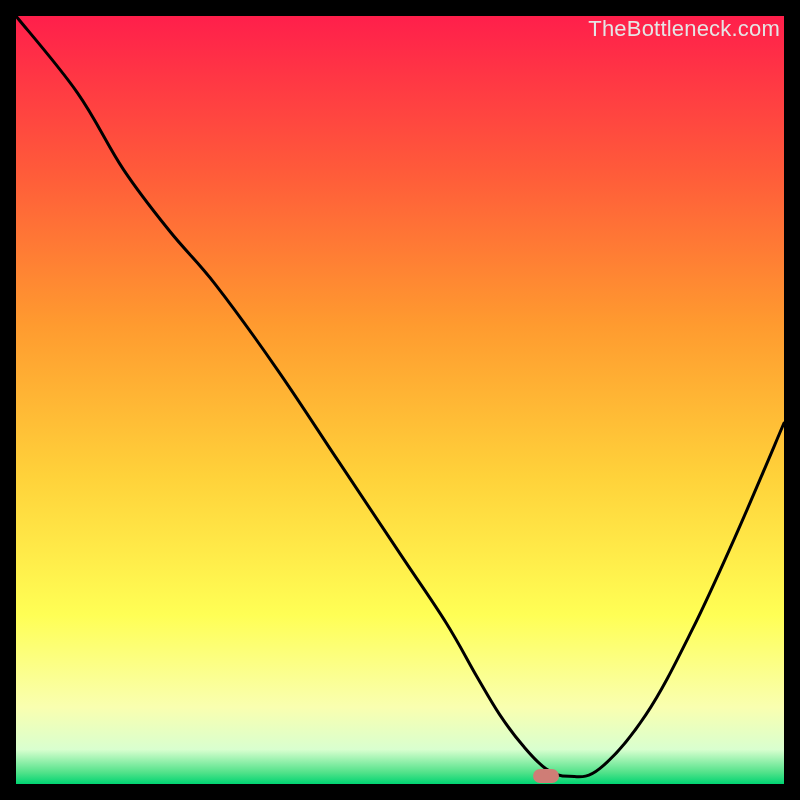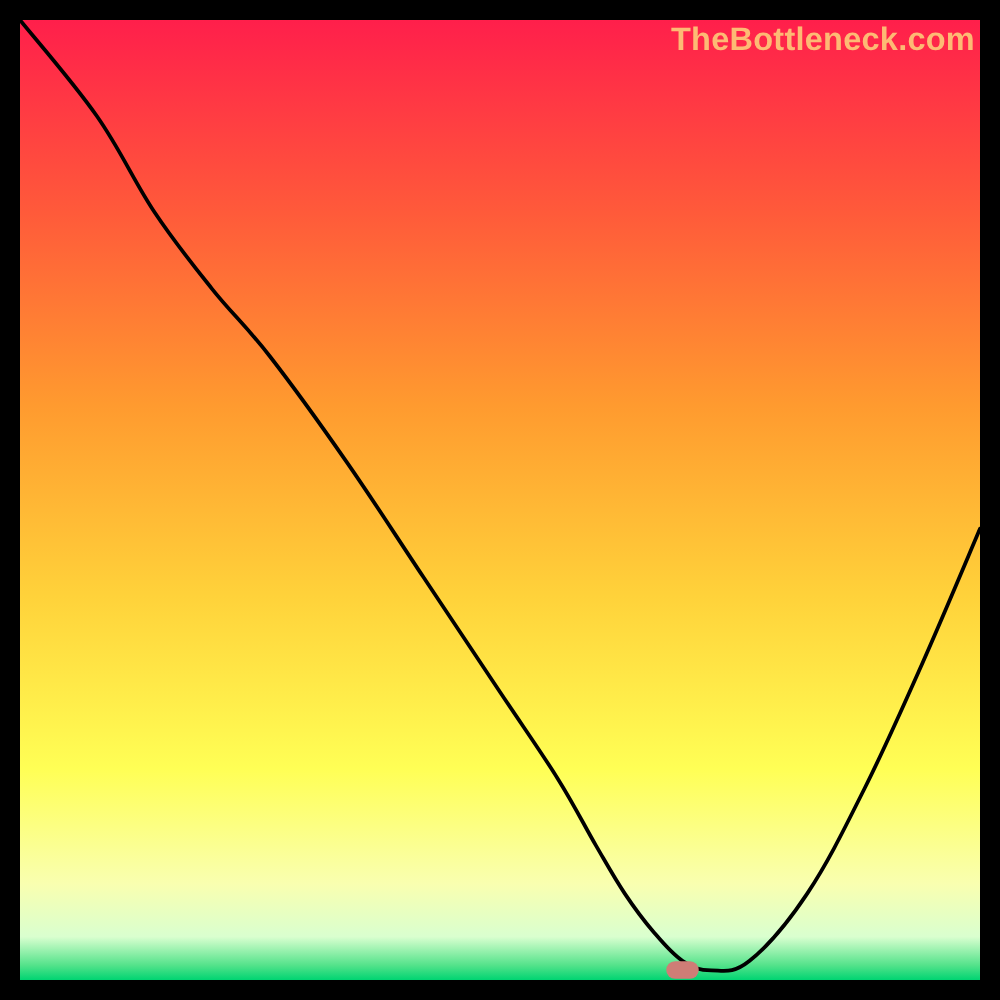--- a/index.html
+++ b/index.html
@@ -23,23 +23,23 @@
     left: 0;
     top: 0;
     width: 768px;
     height: 768px;
   }
   .watermark {
     position: absolute;
     top: 0;
     right: 4px;
     font-family: Arial, Helvetica, sans-serif;
-    font-size: 26px;
-    font-weight: 700;
-    color: #fdba74;
+    font-size: 22px;
+    font-weight: 400;
+    color: #e5e5e5;
     letter-spacing: 0.2px;
     user-select: none;
   }
   .marker {
     position: absolute;
     width: 26px;
     height: 14px;
     border-radius: 7px;
     background: #cf7d76;
     transform: translate(-50%, -50%);

